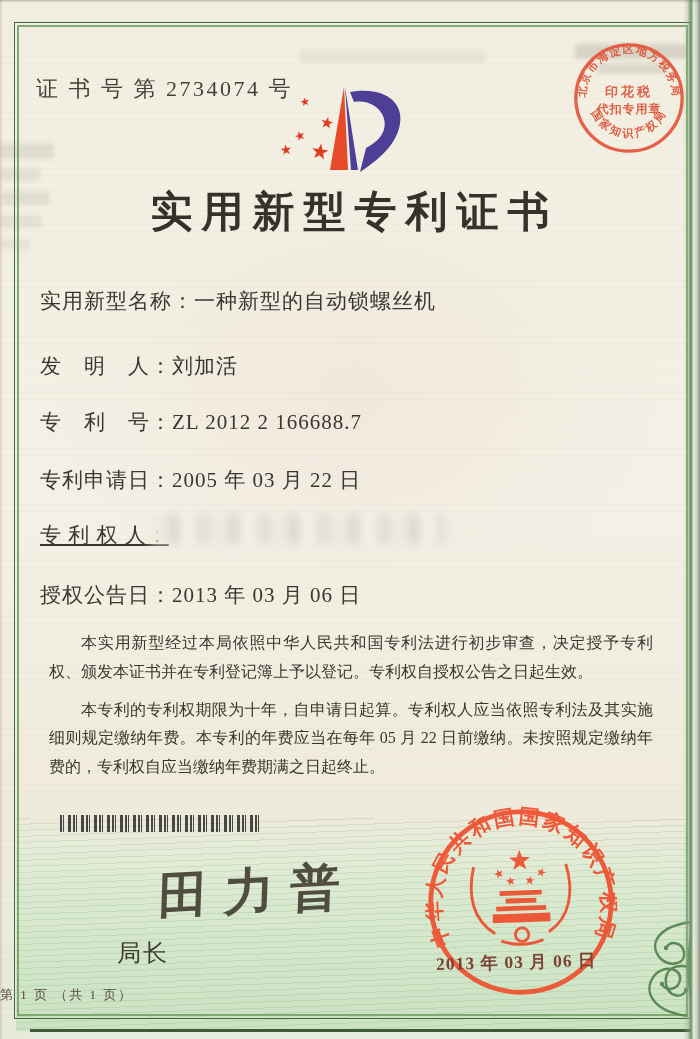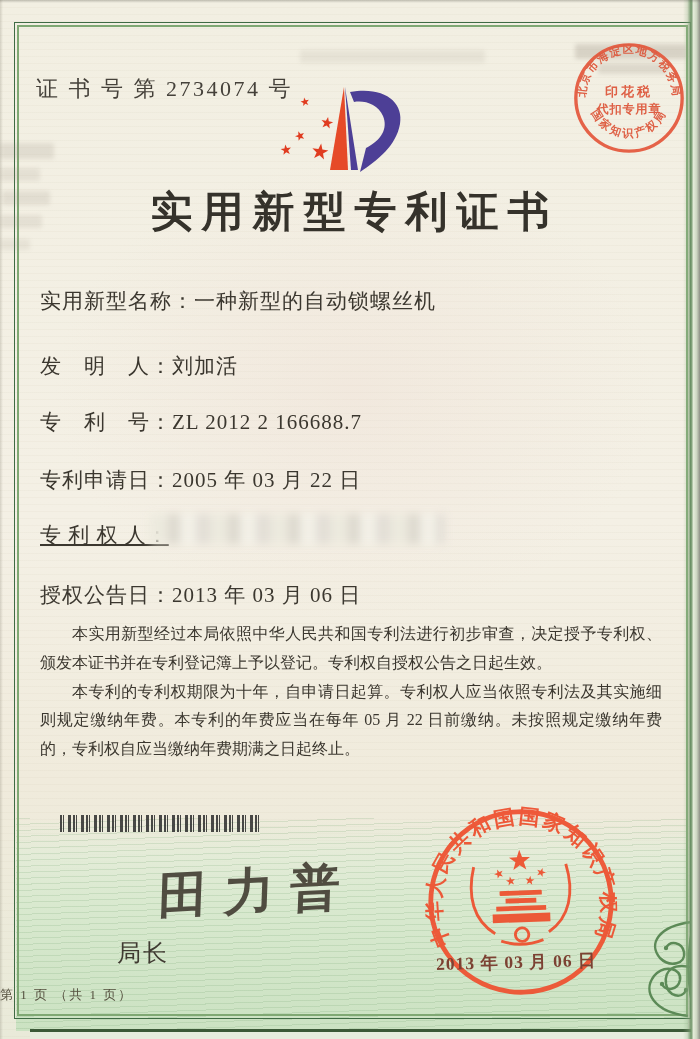--- a/index.html
+++ b/index.html
@@ -31,21 +31,21 @@
          letter-spacing:9px;text-indent:9px;color:#35322b;z-index:3;}
 
   .field{position:absolute;left:40px;font-size:21px;letter-spacing:1px;color:#3b372f;z-index:3;white-space:nowrap;}
   .f-name{top:287px;} .f-inv{top:352px;} .f-pno{top:408px;} .f-fil{top:466px;} .f-pat{top:521px;text-decoration:underline;} .f-grant{top:581px;}
   .redact{position:absolute;left:150px;top:514px;width:295px;height:30px;z-index:3;border-radius:2px;
     background:repeating-linear-gradient(90deg,#eceade 0 18px,#dcd8ce 18px 30px,#f3f1e8 30px 46px,#e2ded6 46px 60px);
     filter:blur(4px);opacity:.92;}
 
   .body-text{position:absolute;left:40px;top:620px;width:622px;z-index:3;
     font-size:16px;line-height:28.8px;text-align:justify;color:#3b372f;}
-  .body-text p{margin:0;text-indent:2em;}
+  .body-text p{margin:9px;text-indent:2em;}
 
   .barcode{position:absolute;left:60px;top:815px;width:202px;height:17px;z-index:3;opacity:.85;
     background:repeating-linear-gradient(90deg,#2b2b2b 0 2px,rgba(0,0,0,0) 2px 3px,#2b2b2b 3px 4px,rgba(0,0,0,0) 4px 8px,#2b2b2b 8px 11px,rgba(0,0,0,0) 11px 13px);}
 
   .signer-title{position:absolute;left:117px;top:937px;font-size:24px;letter-spacing:2px;color:#3f3a31;z-index:3;font-family:Liberation Mono, monospace;}
   .signature{position:absolute;left:158px;top:858px;font-size:50px;font-weight:700;letter-spacing:16px;
     color:#3e382e;transform:rotate(-3deg) skewX(-5deg);opacity:.88;z-index:3;white-space:nowrap;}
 
   .seal{position:absolute;left:425px;top:806px;width:192px;height:192px;z-index:4;opacity:.93;transform:rotate(-2deg);}
   .seal-date{position:absolute;left:436px;top:950px;font-size:17.5px;font-weight:700;color:#7c4233;

